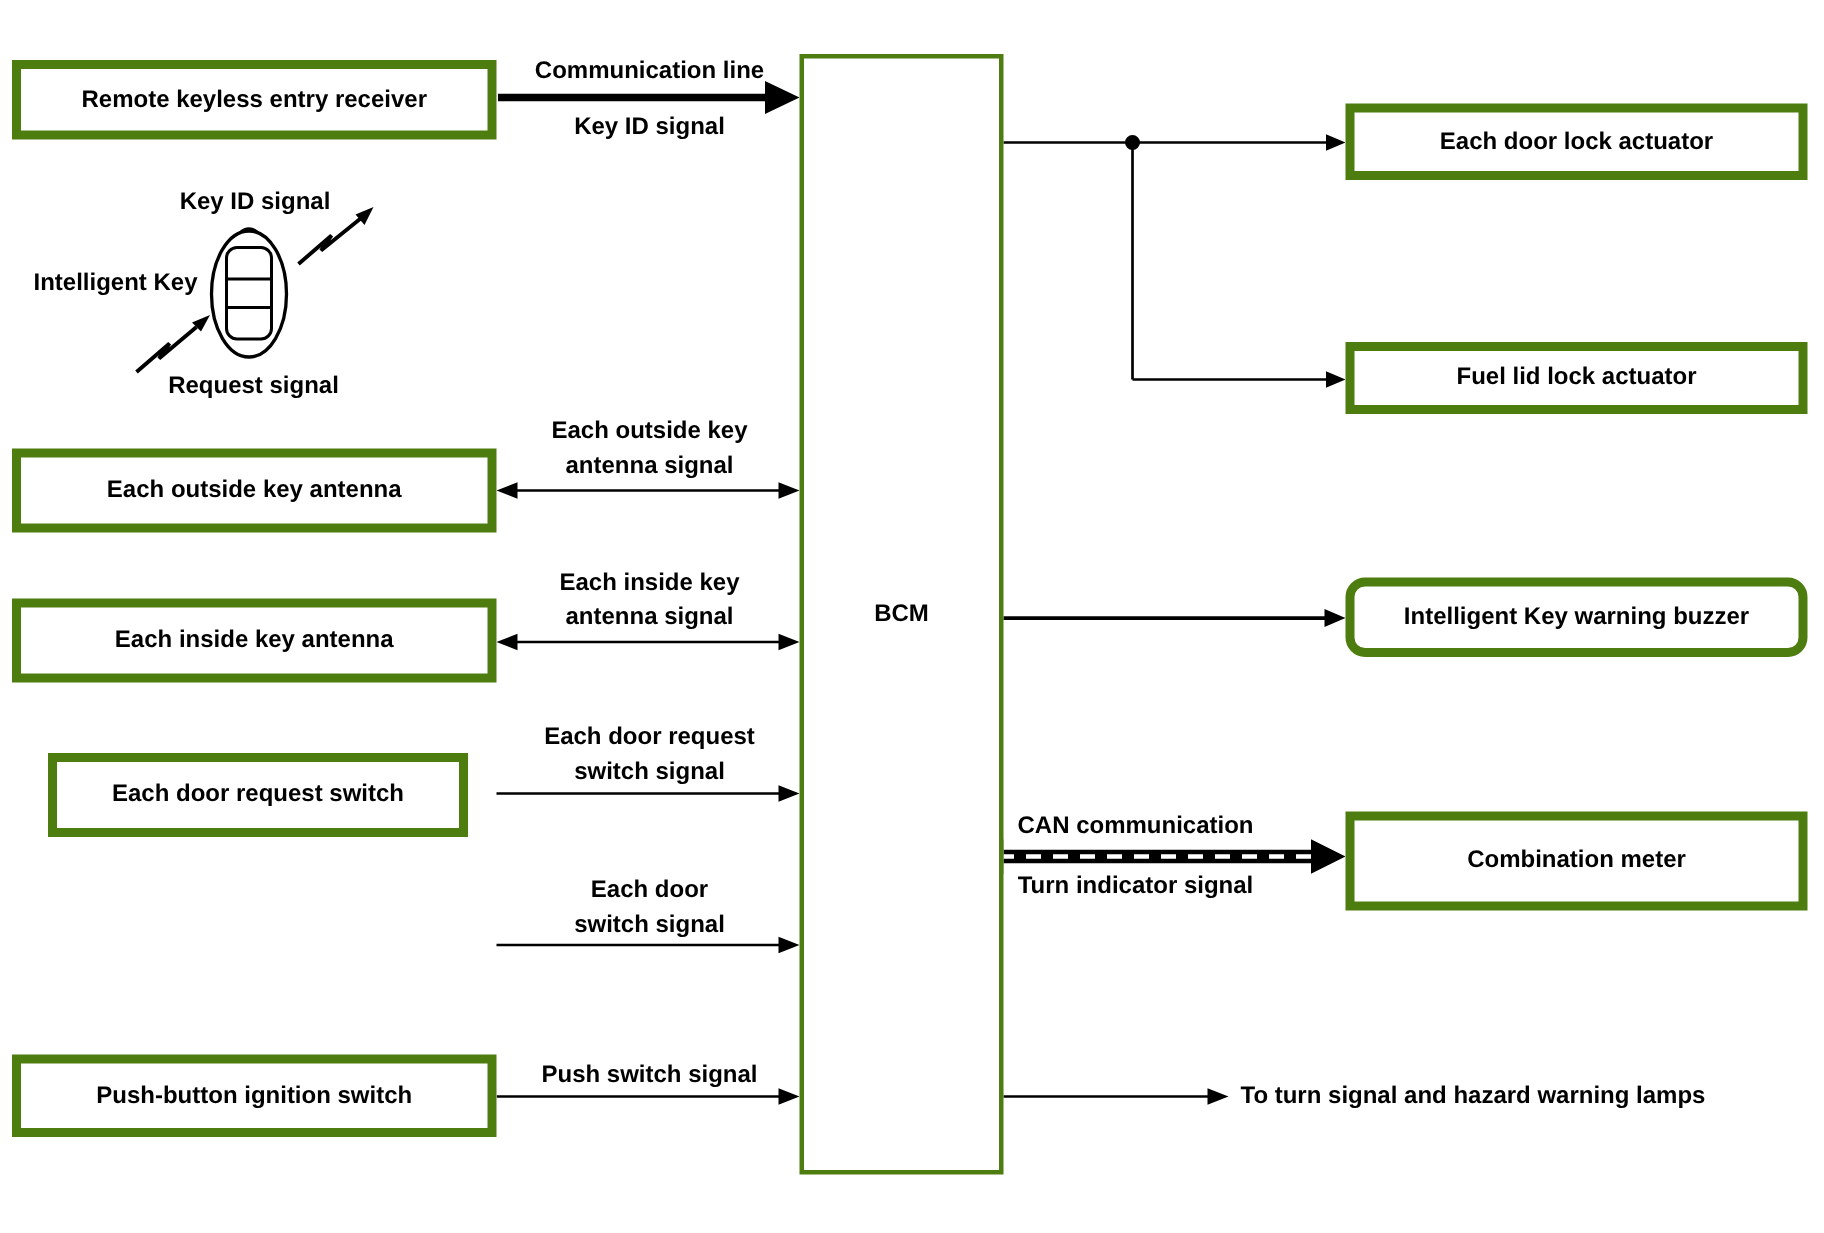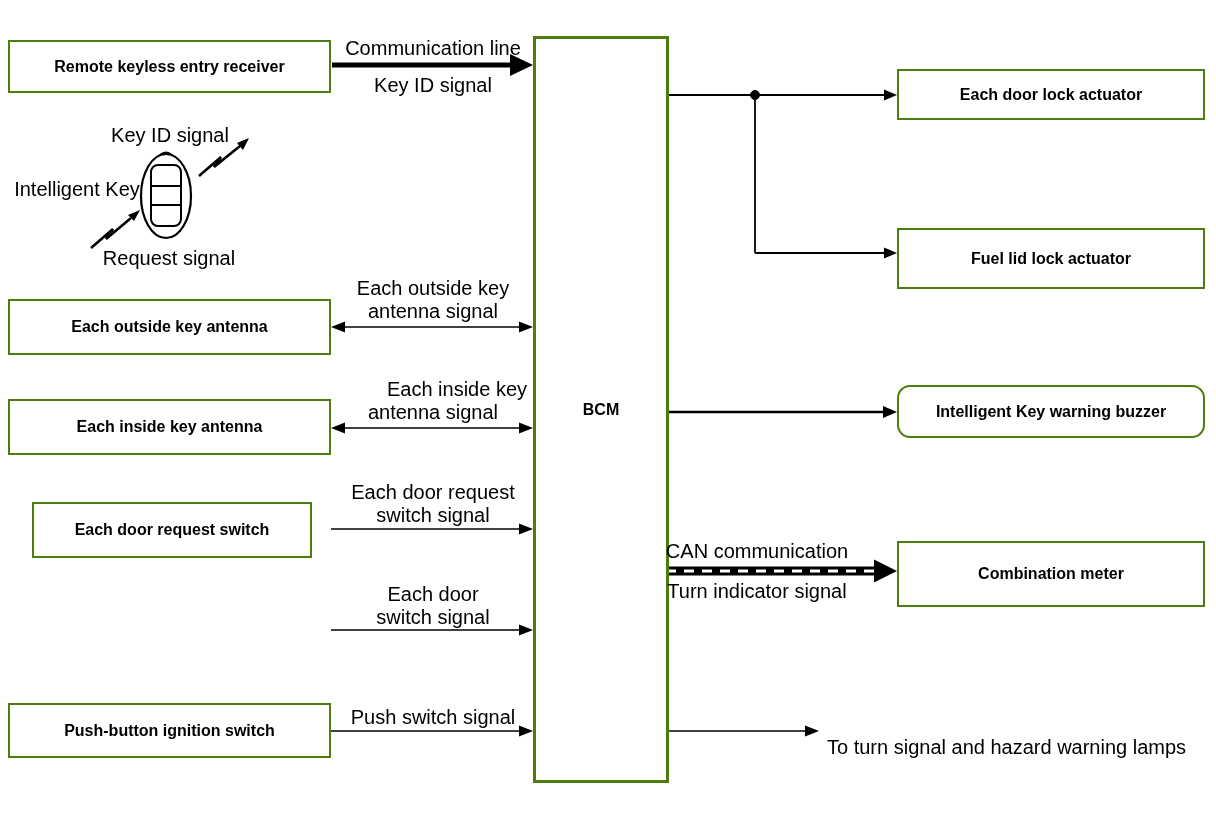--- a/index.html
+++ b/index.html
@@ -8,33 +8,33 @@
     width:1216px;height:822px;
     background:#ffffff;
     font-family:"Liberation Sans","DejaVu Sans",sans-serif;
     color:#000;
     overflow:hidden;
   }
   .layer{position:absolute;left:0;top:0;width:1216px;height:822px;}
   .box{
     position:absolute;
     box-sizing:border-box;
-    border:2px solid #4d7c0f;
+    border:6px solid #4d7c0f;
     background:#fff;
     display:flex;align-items:center;justify-content:center;
     text-align:center;
     font-size:16px;font-weight:bold;
     line-height:1.1;
   }
   .bcm{border-width:3px;}
   .lbl{
     position:absolute;
     transform:translate(-50%,-50%);
     white-space:nowrap;
-    font-size:20px;font-weight:normal;
+    font-size:16px;font-weight:bold;
     line-height:1;
   }
   .lbl-left{transform:translate(0,-50%);}
 </style>
 </head>
 <body>
 
 <div class="diagram">
 
   <svg class="layer" viewBox="0 0 1216 822">
@@ -121,43 +121,43 @@
 
   <div class="box" style="left:8px;top:40px;width:323px;height:53px;">Remote keyless entry receiver</div>
   <div class="box" style="left:8px;top:299px;width:323px;height:56px;">Each outside key antenna</div>
   <div class="box" style="left:8px;top:399px;width:323px;height:56px;">Each inside key antenna</div>
   <div class="box" style="left:8px;top:502px;width:280px;height:56px;margin-left:24px;">Each door request switch</div>
   <div class="box" style="left:8px;top:703px;width:323px;height:55px;">Push-button ignition switch</div>
 
   <div class="box bcm" style="left:533px;top:36px;width:136px;height:747px;">BCM</div>
 
   <div class="box" style="left:897px;top:69px;width:308px;height:51px;">Each door lock actuator</div>
-  <div class="box" style="left:897px;top:228px;width:308px;height:61px;">Fuel lid lock actuator</div>
+  <div class="box" style="left:897px;top:228px;width:308px;height:48px;">Fuel lid lock actuator</div>
   <div class="box" style="left:897px;top:385px;width:308px;height:53px;border-radius:13px;">Intelligent Key warning buzzer</div>
   <div class="box" style="left:897px;top:541px;width:308px;height:66px;">Combination meter</div>
 
   <div class="lbl" style="left:433px;top:48px;">Communication line</div>
   <div class="lbl" style="left:433px;top:85px;">Key ID signal</div>
 
   <div class="lbl" style="left:433px;top:288px;">Each outside key</div>
   <div class="lbl" style="left:433px;top:311px;">antenna signal</div>
 
-  <div class="lbl" style="left:457px;top:389px;">Each inside key</div>
+  <div class="lbl" style="left:433px;top:389px;">Each inside key</div>
   <div class="lbl" style="left:433px;top:412px;">antenna signal</div>
 
   <div class="lbl" style="left:433px;top:492px;">Each door request</div>
   <div class="lbl" style="left:433px;top:515px;">switch signal</div>
 
   <div class="lbl" style="left:433px;top:594px;">Each door</div>
   <div class="lbl" style="left:433px;top:617px;">switch signal</div>
 
   <div class="lbl" style="left:433px;top:717px;">Push switch signal</div>
 
   <div class="lbl" style="left:757px;top:551px;">CAN communication</div>
   <div class="lbl" style="left:757px;top:591px;">Turn indicator signal</div>
 
-  <div class="lbl lbl-left" style="left:827px;top:731px;margin-top:16px;">To turn signal and hazard warning lamps</div>
+  <div class="lbl lbl-left" style="left:827px;top:731px;">To turn signal and hazard warning lamps</div>
 
   <div class="lbl" style="left:170px;top:135px;">Key ID signal</div>
   <div class="lbl" style="left:77px;top:189px;">Intelligent Key</div>
   <div class="lbl" style="left:169px;top:258px;">Request signal</div>
 
 </div>
 
 </body></html>

